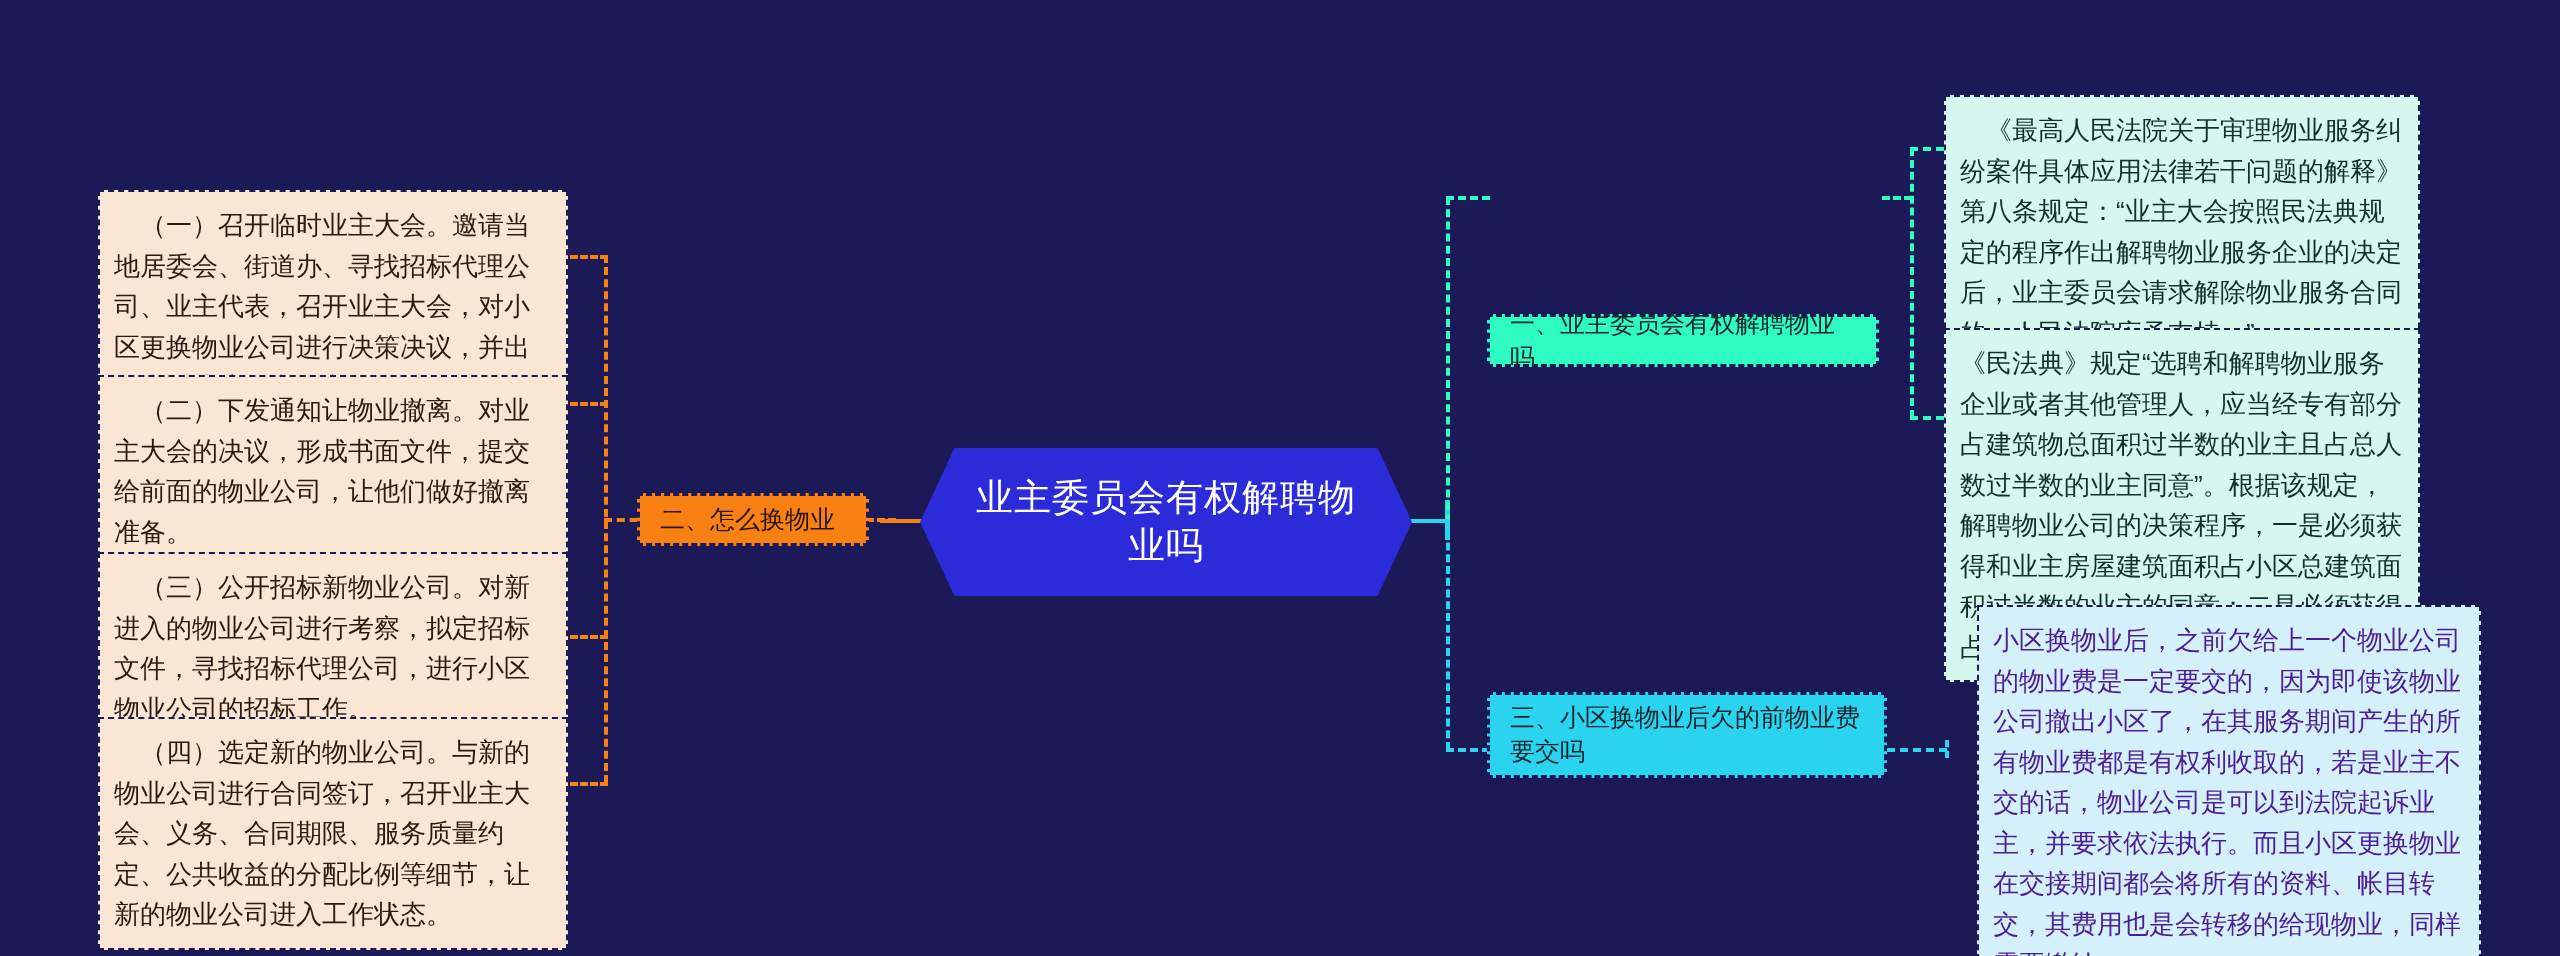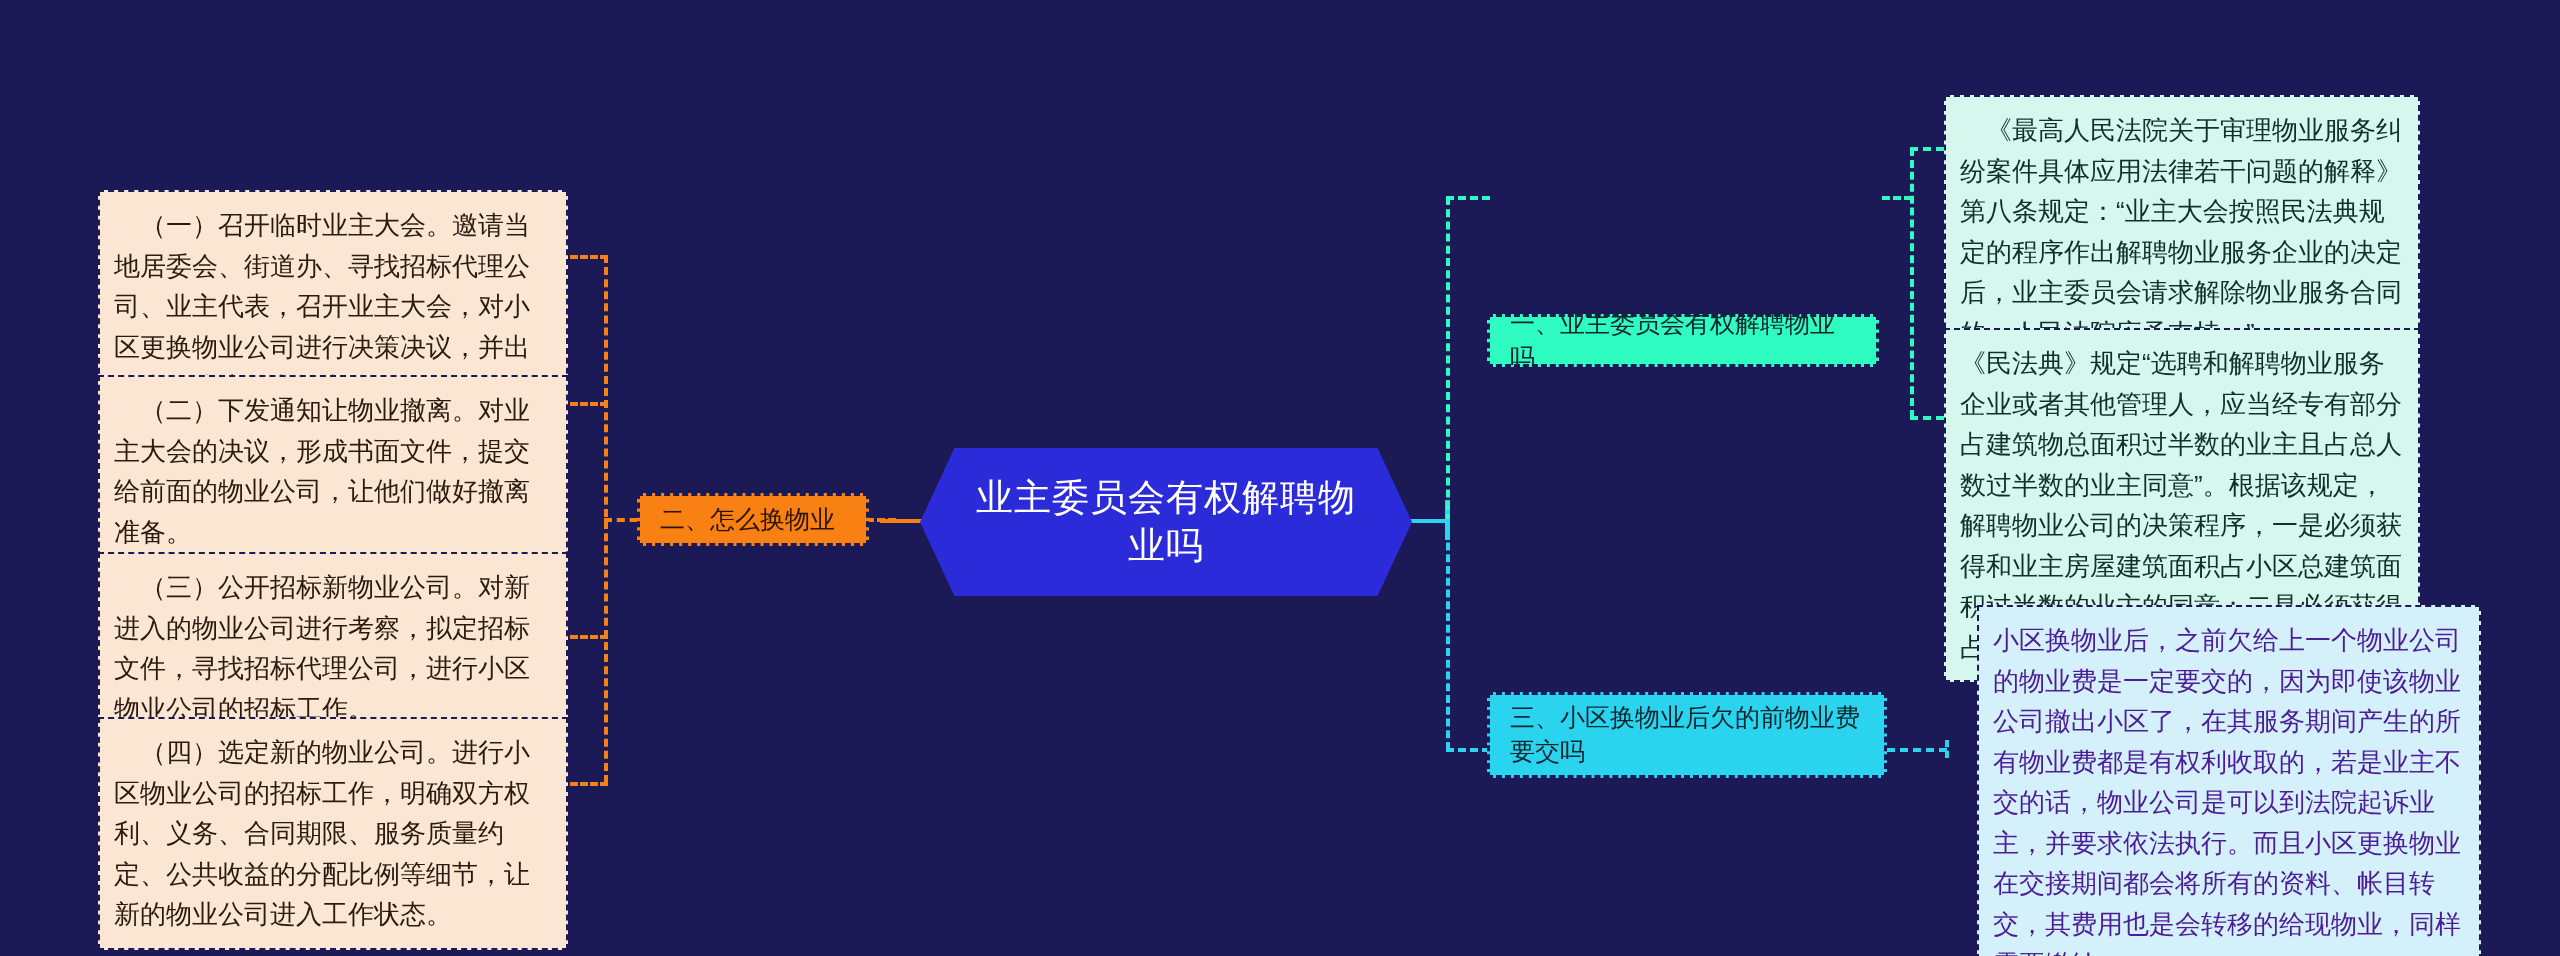--- a/index.html
+++ b/index.html
@@ -135,15 +135,15 @@
   <div class="leaf leaf-mint" style="left:1944px; top:328px; width:476px;">《民法典》规定“选聘和解聘物业服务企业或者其他管理人，应当经专有部分占建筑物总面积过半数的业主且占总人数过半数的业主同意”。根据该规定，解聘物业公司的决策程序，一是必须获得和业主房屋建筑面积占小区总建筑面积过半数的业主的同意；二是必须获得占总人数过半数的业主同意。</div>
 
   <div class="leaf leaf-ice" style="left:1977px; top:605px; width:504px;">小区换物业后，之前欠给上一个物业公司的物业费是一定要交的，因为即使该物业公司撤出小区了，在其服务期间产生的所有物业费都是有权利收取的，若是业主不交的话，物业公司是可以到法院起诉业主，并要求依法执行。而且小区更换物业在交接期间都会将所有的资料、帐目转交，其费用也是会转移的给现物业，同样需要缴纳。</div>
 
   <div class="leaf leaf-beige" style="left:98px; top:190px; width:470px;">　（一）召开临时业主大会。邀请当地居委会、街道办、寻找招标代理公司、业主代表，召开业主大会，对小区更换物业公司进行决策决议，并出具大会决议的书面文件。</div>
 
   <div class="leaf leaf-beige" style="left:98px; top:375px; width:470px;">　（二）下发通知让物业撤离。对业主大会的决议，形成书面文件，提交给前面的物业公司，让他们做好撤离准备。</div>
 
   <div class="leaf leaf-beige" style="left:98px; top:552px; width:470px;">　（三）公开招标新物业公司。对新进入的物业公司进行考察，拟定招标文件，寻找招标代理公司，进行小区物业公司的招标工作。</div>
 
-  <div class="leaf leaf-beige" style="left:98px; top:717px; width:470px;">　（四）选定新的物业公司。进行小区物业公司的招标工作，明确双方权利、义务、合同期限、服务质量约定、公共收益的分配比例等细节，让新的物业公司进入工作状态。</div>
+  <div class="leaf leaf-beige" style="left:98px; top:717px; width:470px;">　（四）选定新的物业公司。与新的物业公司进行合同签订，召开业主大会、义务、合同期限、服务质量约定、公共收益的分配比例等细节，让新的物业公司进入工作状态。</div>
 
 </div>
 
 </body></html>

